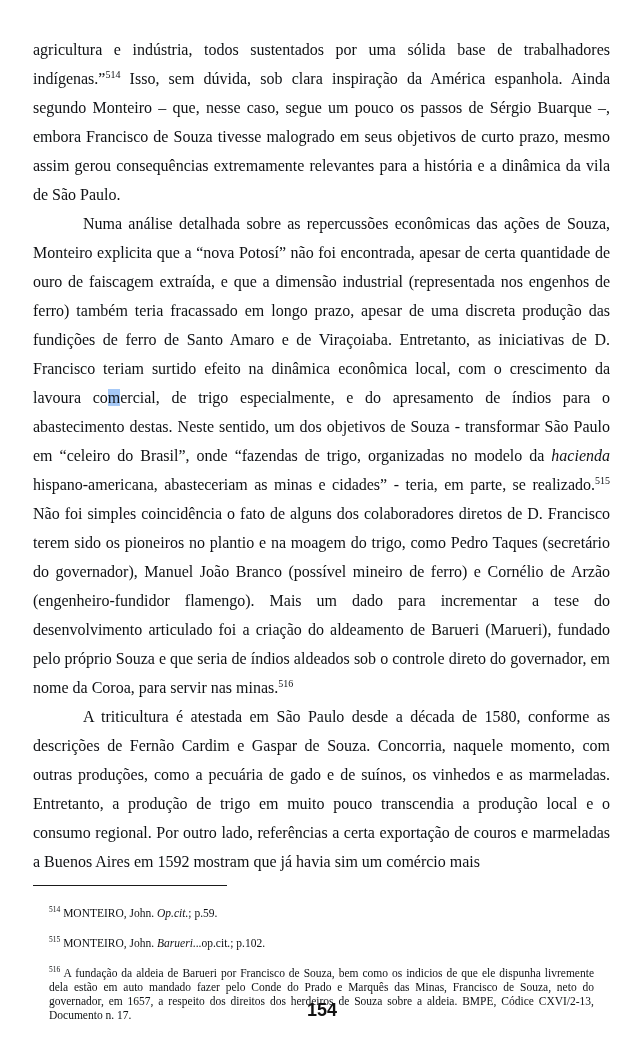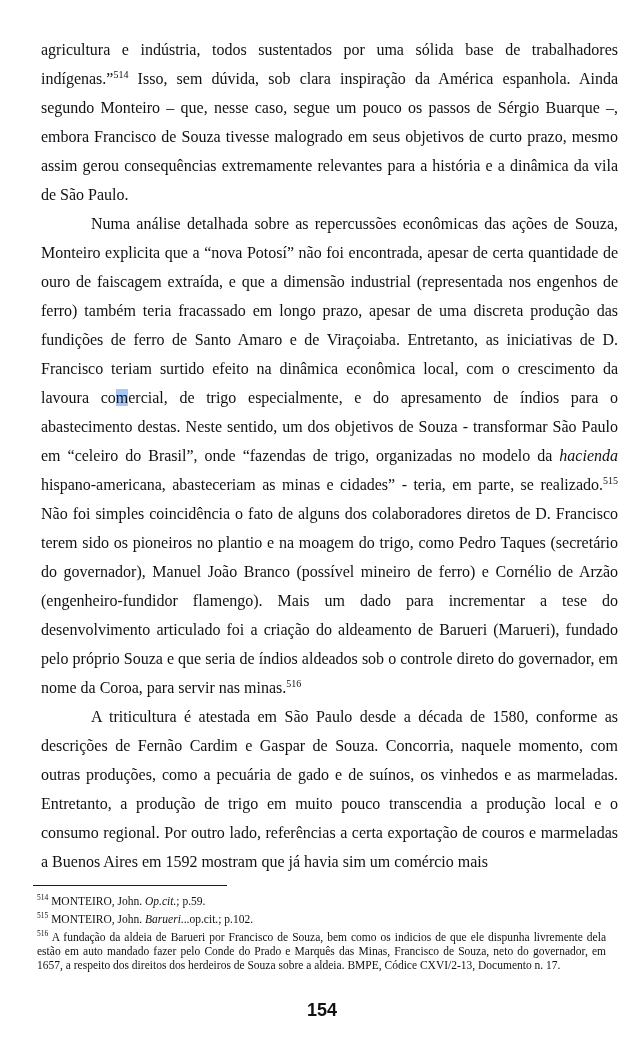--- a/index.html
+++ b/index.html
@@ -17,21 +17,20 @@
     color: #0e1013;
   }
   .body-text {
     position: absolute;
     left: 33px;
     top: 35px;
     width: 577px;
     font-size: 16px;
     line-height: 29px;
     text-align: justify;
-    margin-left: 8px;
   }
   p.para { margin: 0; }
   p.para.indent { text-indent: 50px; }
   .body-text sup {
     font-size: 10px;
     line-height: 0;
     vertical-align: super;
   }
   .hl {
     background: #a6c9f7;
@@ -45,21 +44,21 @@
   }
   .footnotes {
     position: absolute;
     left: 33px;
     top: 890px;
     width: 577px;
     font-size: 11.5px;
     line-height: 14px;
     text-align: justify;
   }
-  .footnotes p { margin: 4px; }
+  .footnotes p { margin: 16px; }
   .footnotes sup {
     font-size: 7.5px;
     line-height: 0;
     vertical-align: super;
   }
   .page-number {
     position: absolute;
     left: 0;
     top: 1000px;
     width: 644px;

